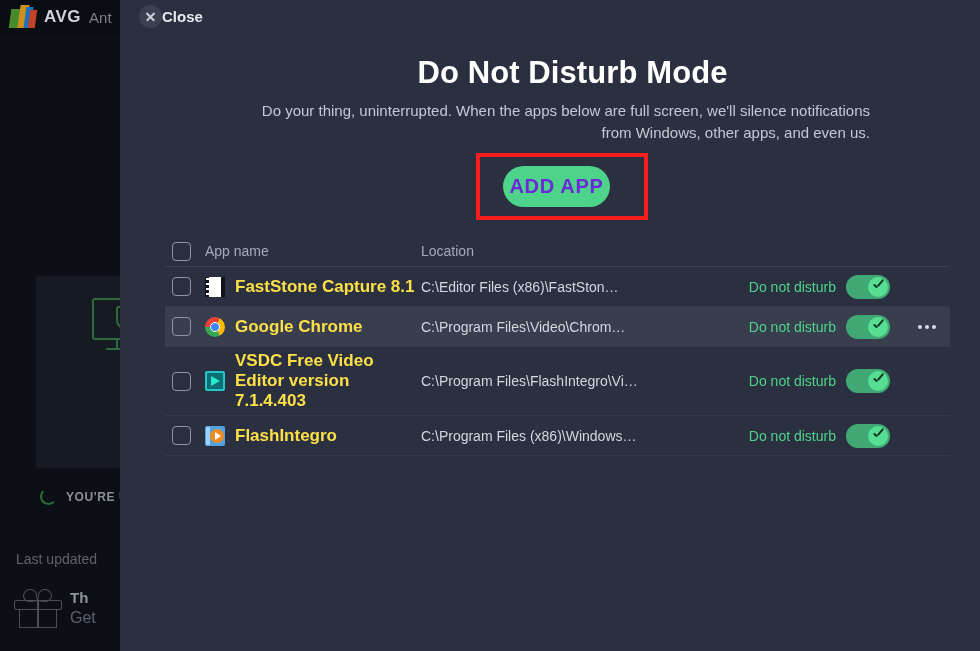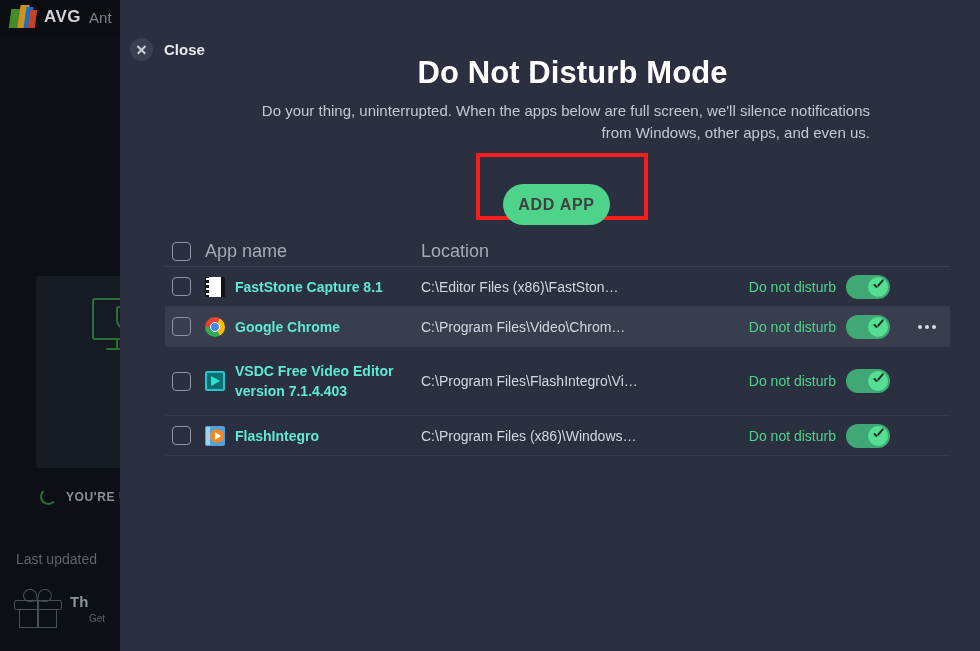--- a/index.html
+++ b/index.html
@@ -75,30 +75,30 @@
   #bg-lastupdated { position:absolute; left:16px; top:519px; color:#5d636c; font-size:14px;margin-top:32px; }
 
   #bg-gift { position:absolute; left:14px; top:588px; display:flex; align-items:center; gap:8px; }
   #bg-gift .box { width:48px; height:40px; position:relative; }
   #bg-gift .box .lid { position:absolute; left:0; top:12px; width:48px; height:10px; border:1.6px solid #4a4f58; border-radius:2px; }
   #bg-gift .box .body { position:absolute; left:5px; top:22px; width:38px; height:18px; border:1.6px solid #4a4f58; border-top:none; }
   #bg-gift .box .mid { position:absolute; left:23px; top:12px; width:1.6px; height:28px; background:#4a4f58; }
   #bg-gift .box .bowl { position:absolute; left:9px; top:1px; width:14px; height:13px; border:1.6px solid #4a4f58; border-radius:50% 50% 0 50%; transform:rotate(-8deg); }
   #bg-gift .box .bowr { position:absolute; left:24px; top:1px; width:14px; height:13px; border:1.6px solid #4a4f58; border-radius:50% 50% 50% 0; transform:rotate(8deg); }
   #bg-gift .g-txt h4 { color:#8e949c; font-size:15px; font-weight:bold; }
-  #bg-gift .g-txt p { color:#5d636c; font-size:10px; margin-top:3px;margin-left:19px; }
+  #bg-gift .g-txt p { color:#5d636c; font-size:16px; margin-top:3px; }
 
   
   #modal {
     position:absolute; left:120px; top:0; width:860px; height:651px;
     background:#2b3040;
   }
   #modal-header {
     position:absolute; left:0; top:0; width:860px; height:32px;
-    display:flex; align-items:center; padding-left:10px; gap:11px;margin-top:33px;
+    display:flex; align-items:center; padding-left:19px; 
   }
   #close-btn {
     width:23px; height:23px; border-radius:50%;
     background:#3a4052; position:relative; cursor:pointer; flex:0 0 auto;
   }
   #close-btn::before, #close-btn::after {
     content:""; position:absolute; left:6px; top:11px;
     width:11px; height:1.6px; background:#c9cdd6;
   }
   #close-btn::before { transform:rotate(45deg); }
@@ -115,52 +115,52 @@
   }
 
   
   #redbox {
     position:absolute; left:356px; top:153px; width:172px; height:67px;
     border:4px solid #f81e1e;
   }
   #add-app-btn {
     position:absolute; left:383px; top:166px; width:107px; height:41px;
     background:#4ed48a; border:none; border-radius:21px;
-    color:#404040; font-size:16px; font-weight:bold; letter-spacing:0.7px;
-    cursor:pointer; font-family:"Liberation Sans", sans-serif;margin-top:18px;
+    color:#6d28d9; font-size:20px; font-weight:bold; letter-spacing:0.7px;
+    cursor:pointer; font-family:"Liberation Sans", sans-serif;
   }
 
   
   #app-table { position:absolute; left:45px; top:236px; width:785px; }
   #table-head {
     height:31px; display:flex; align-items:center;
     border-bottom:1px solid #3a4052;
   }
   .col-check { width:40px; flex:0 0 40px; display:flex; align-items:center; padding-left:7px; }
   .col-name  { width:216px; flex:0 0 216px; display:flex; align-items:center; gap:10px; }
   .col-loc   { flex:1 1 auto; }
   .col-dnd   { width:130px; flex:0 0 130px; text-align:right; padding-right:10px; }
   .col-tog   { width:58px; flex:0 0 58px; display:flex; align-items:center; }
   .col-more  { width:46px; flex:0 0 46px; display:flex; align-items:center; justify-content:center; }
 
-  .hdr-txt { color:#a4aab6; font-size:18px; }
+  .hdr-txt { color:#a4aab6; font-size:14px; }
 
   .cbox {
     width:19px; height:19px; border:1.6px solid #8d94a3;
     border-radius:4px; background:transparent; cursor:pointer;
   }
 
   .app-row {
     display:flex; align-items:center; min-height:40px;
     border-bottom:1px solid #343a49;
   }
   .app-row.hovered { background:#383e4d; }
   .app-row.tall { min-height:69px; }
 
-  .app-name { color:#5eead4; font-size:14px; font-weight:bold; line-height:20px; }
+  .app-name { color:#fde047; font-size:17px; font-weight:bold; line-height:20px; }
   .app-loc  { color:#d3d7df; font-size:14px; }
   .dnd-label{ color:#4ed48a; font-size:14px; }
 
   
   .toggle {
     width:44px; height:24px; border-radius:12px; background:#3fa874;
     position:relative; cursor:pointer;
   }
   .toggle .knob {
     position:absolute; right:2px; top:2px; width:20px; height:20px;

